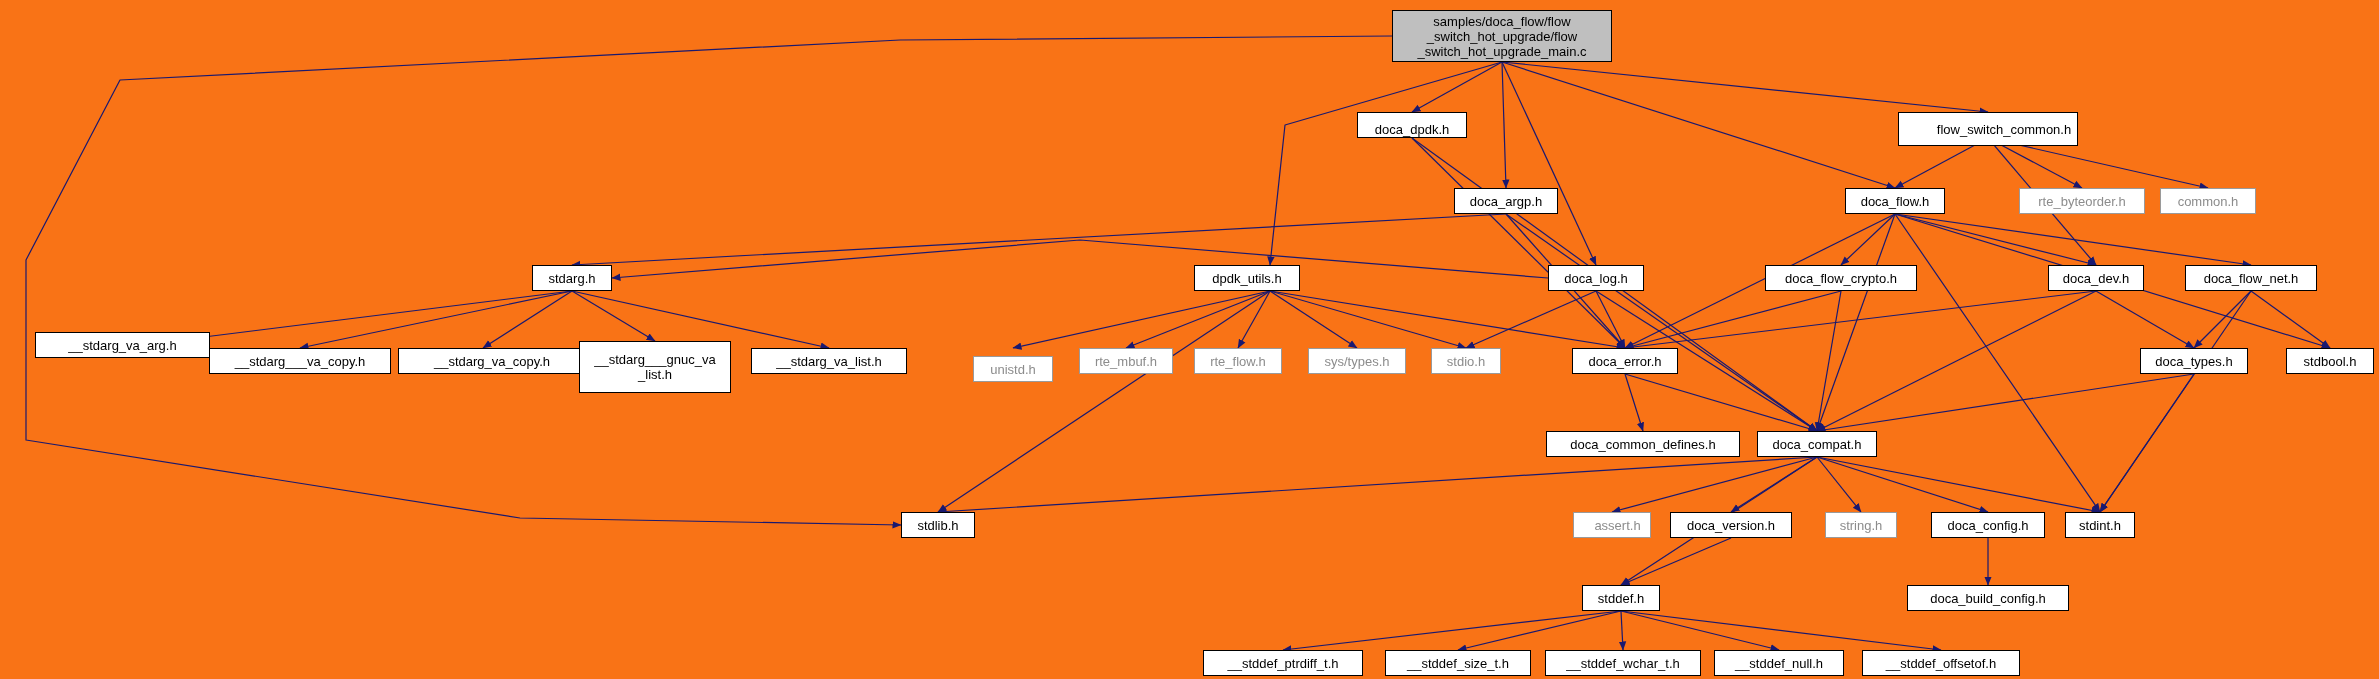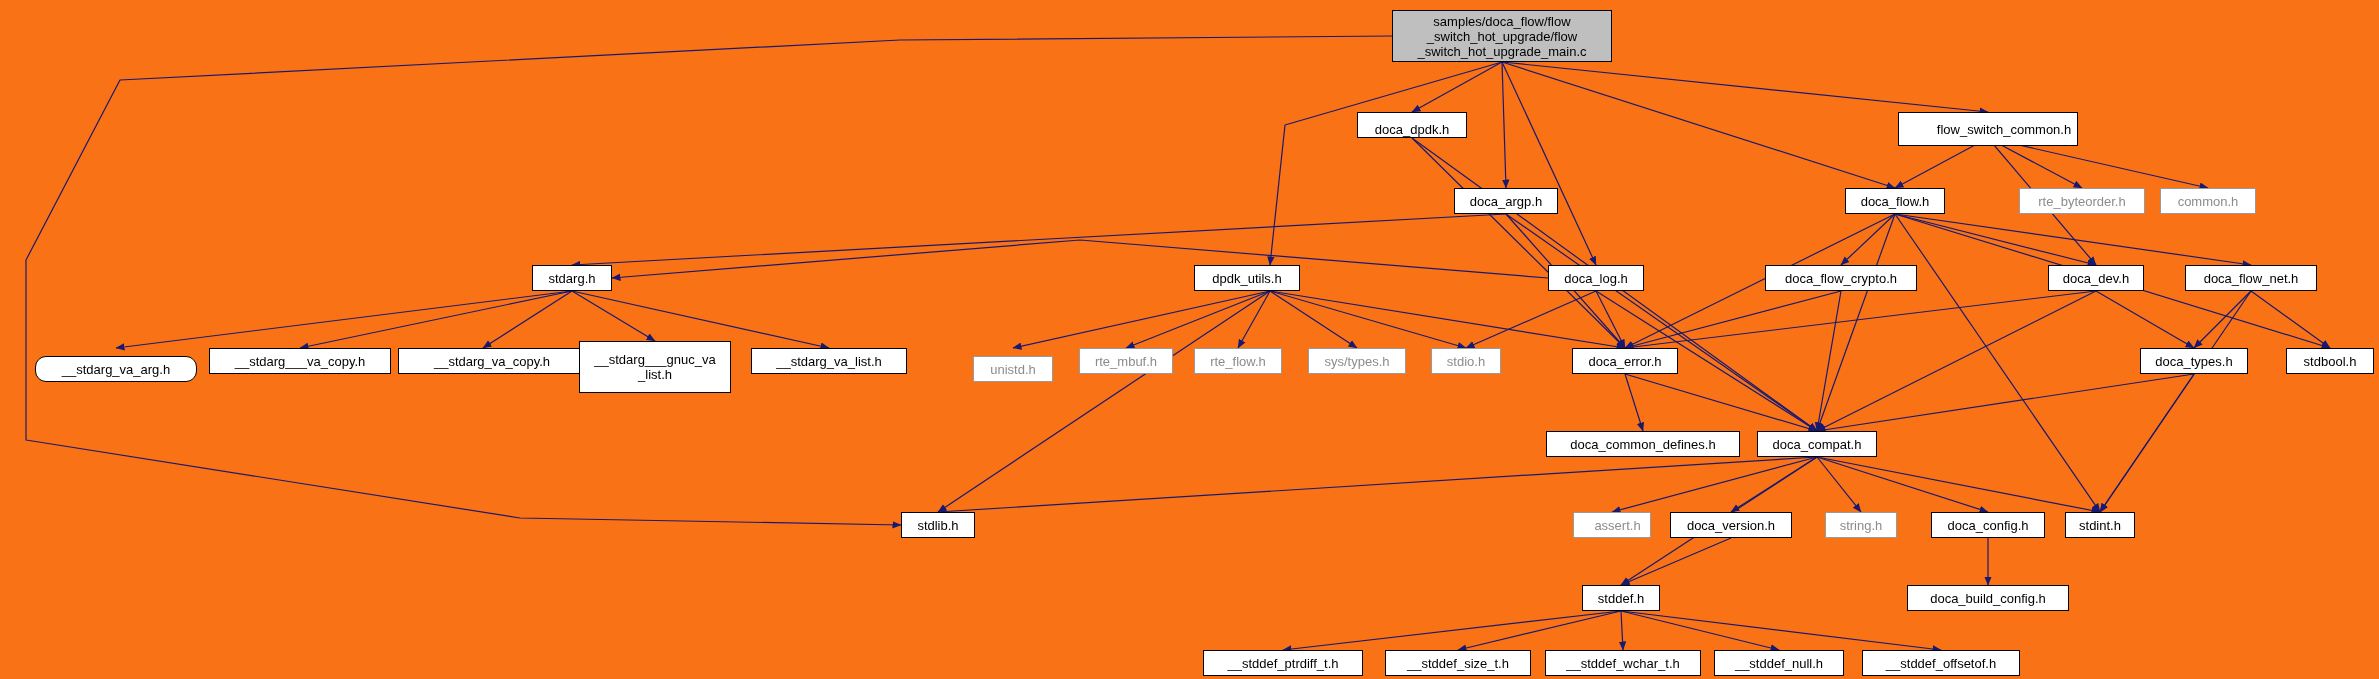--- a/index.html
+++ b/index.html
@@ -141,21 +141,21 @@
     </div>
     <div class="node" style="left: 1765px; top: 265px; width: 152px; height: 26px;">
       <div class="lbl">doca_flow_crypto.h</div>
     </div>
     <div class="node" style="left: 2048px; top: 265px; width: 96px; height: 26px;">
       <div class="lbl">doca_dev.h</div>
     </div>
     <div class="node" style="left: 2185px; top: 265px; width: 132px; height: 26px;">
       <div class="lbl">doca_flow_net.h</div>
     </div>
-    <div class="node" style="left: 35px; top: 356px; width: 162px; height: 26px; border-radius: 11px;">
+    <div class="node" style="left: 35px; top: 332px; width: 175px; height: 26px;">
       <div class="lbl">__stdarg_va_arg.h</div>
     </div>
     <div class="node" style="left: 209px; top: 348px; width: 182px; height: 26px;">
       <div class="lbl">__stdarg___va_copy.h</div>
     </div>
     <div class="node" style="left: 398px; top: 348px; width: 188px; height: 26px;">
       <div class="lbl">__stdarg_va_copy.h</div>
     </div>
     <div class="node" style="left: 579px; top: 341px; width: 152px; height: 52px;">
       <div class="lbl">__stdarg___gnuc_va</div>

